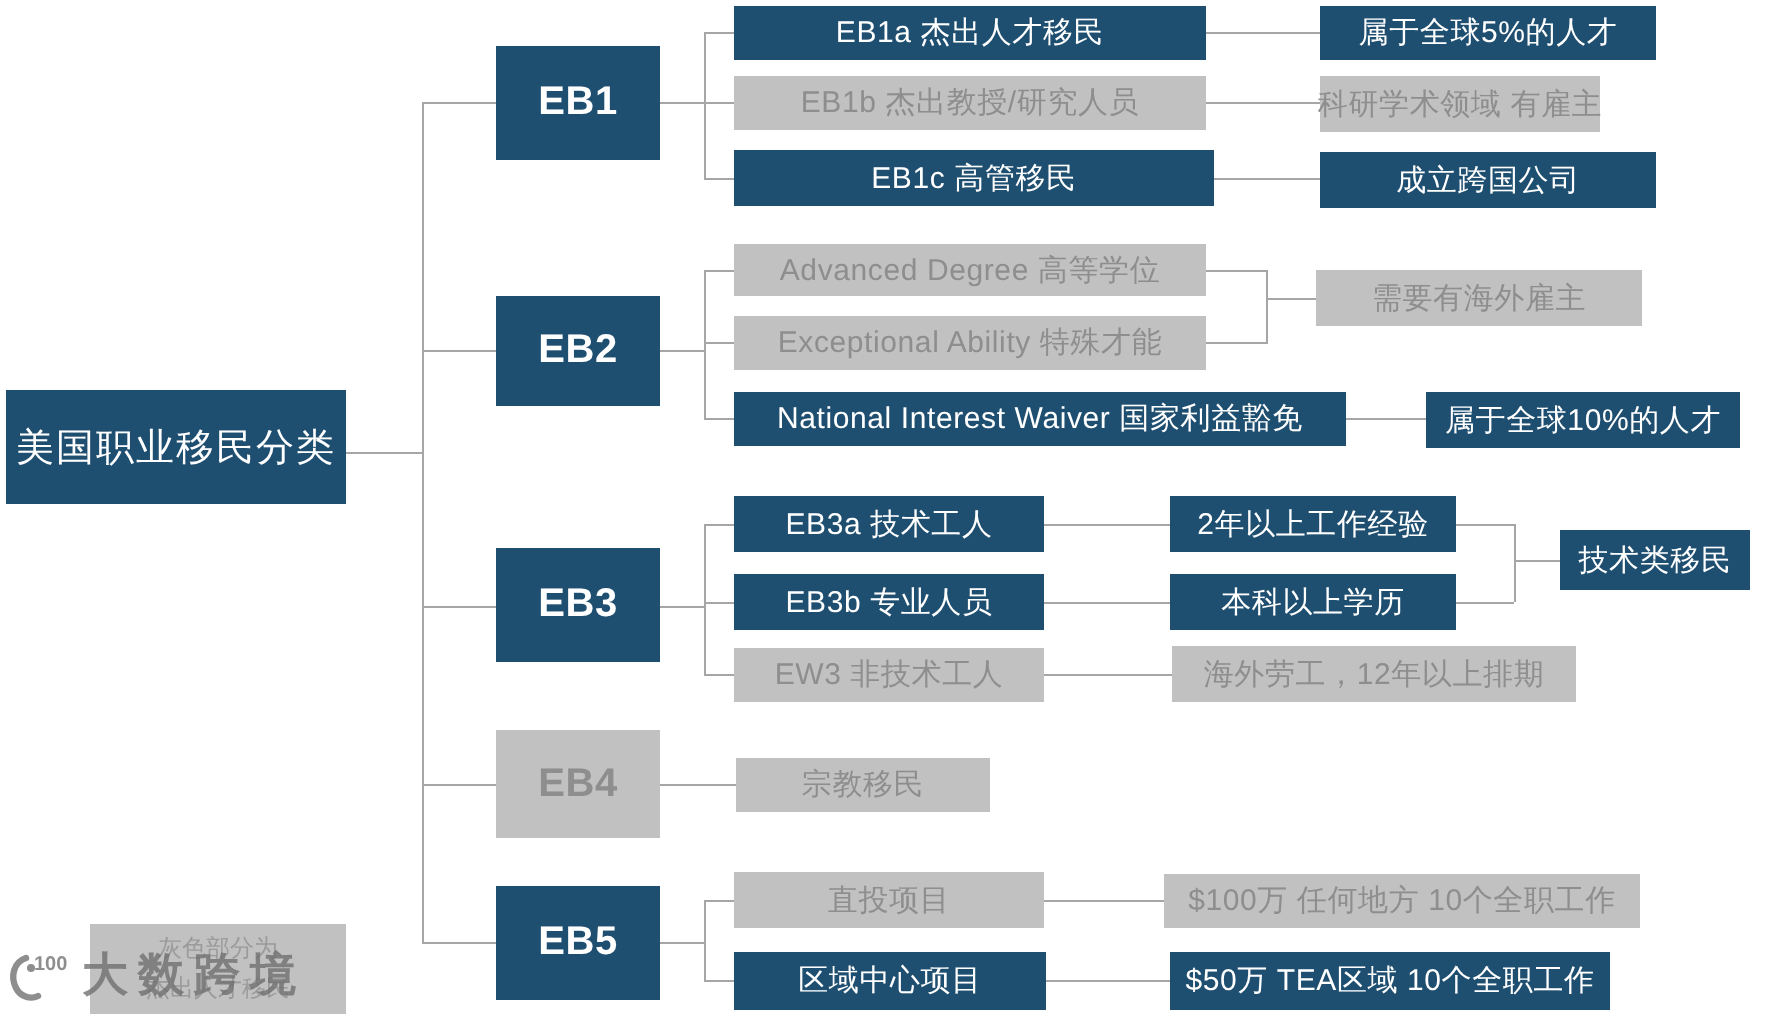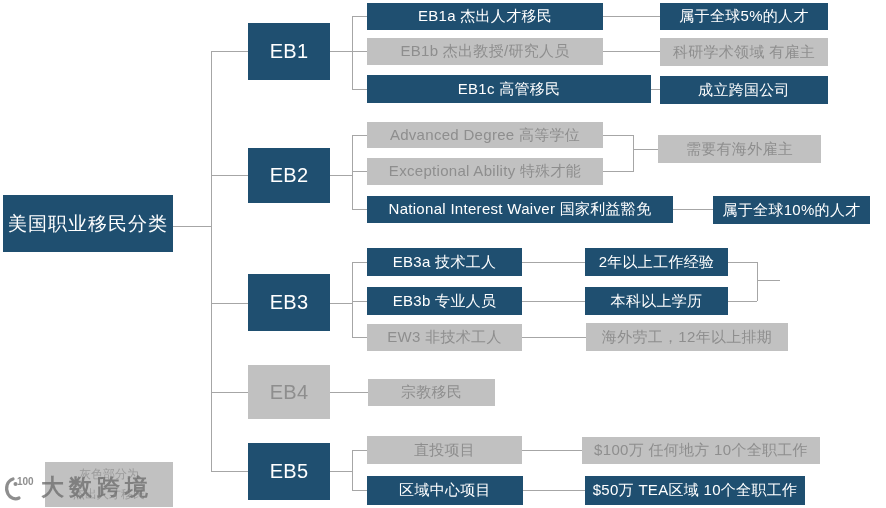--- a/index.html
+++ b/index.html
@@ -9,21 +9,21 @@
   }
   .canvas{position:absolute;inset:0;}
   .connectors{position:absolute;left:0;top:0;z-index:1;}
   .node{
     position:absolute;display:flex;align-items:center;justify-content:center;
     text-align:center;z-index:2;box-sizing:border-box;white-space:nowrap;
     font-size:15px;letter-spacing:0.3px;
   }
   .blue{background:#1F4F70;color:#ffffff;}
   .gray{background:#C1C1C1;color:#8E8E8E;text-align:right;}
-  .cat{font-size:20px;font-weight:400;}
+  .cat{font-size:20px;font-weight:700;}
   .root{font-size:19px;letter-spacing:1px;}
   .note{
     position:absolute;left:45px;top:462px;width:128px;height:45px;background:#C1C1C1;
     color:#9B9B9B;font-size:12px;text-align:center;line-height:1.6;z-index:2;
     display:flex;flex-direction:column;justify-content:center;
   }
   .watermark{
     position:absolute;left:2px;top:472px;z-index:3;display:flex;align-items:center;
     color:rgba(110,110,110,0.78);
     justify-content:flex-end;
@@ -94,36 +94,37 @@
   <div class="node blue root" style="left:3px;top:195px;width:170px;height:57px">美国职业移民分类</div>
 
   <div class="node blue cat" style="left:248px;top:23px;width:82px;height:57px">EB1</div>
   <div class="node blue cat" style="left:248px;top:148px;width:82px;height:55px">EB2</div>
   <div class="node blue cat" style="left:248px;top:274px;width:82px;height:57px">EB3</div>
   <div class="node gray cat" style="left:248px;top:365px;width:82px;height:54px">EB4</div>
   <div class="node blue cat" style="left:248px;top:443px;width:82px;height:57px">EB5</div>
 
   <div class="node blue" style="left:367px;top:3px;width:236px;height:27px">EB1a 杰出人才移民</div>
   <div class="node gray" style="left:367px;top:38px;width:236px;height:27px">EB1b 杰出教授/研究人员</div>
-  <div class="node blue" style="left:367px;top:75px;width:284px;height:28px">EB1c 高管移民</div>
+  <div class="node blue" style="left:367px;top:75px;width:240px;height:28px">EB1c 高管移民</div>
   <div class="node blue" style="left:660px;top:3px;width:168px;height:27px">属于全球5%的人才</div>
-  <div class="node gray" style="left:660px;top:38px;width:168px;height:28px">科研学术领域 有雇主</div>
+  <div class="node gray" style="left:660px;top:38px;width:140px;height:28px">科研学术领域 有雇主</div>
   <div class="node blue" style="left:660px;top:76px;width:168px;height:28px">成立跨国公司</div>
 
   <div class="node gray" style="left:367px;top:122px;width:236px;height:26px">Advanced Degree 高等学位</div>
   <div class="node gray" style="left:367px;top:158px;width:236px;height:27px">Exceptional Ability 特殊才能</div>
   <div class="node blue" style="left:367px;top:196px;width:306px;height:27px">National Interest Waiver 国家利益豁免</div>
   <div class="node gray" style="left:658px;top:135px;width:163px;height:28px">需要有海外雇主</div>
   <div class="node blue" style="left:713px;top:196px;width:157px;height:28px">属于全球10%的人才</div>
 
   <div class="node blue" style="left:367px;top:248px;width:155px;height:28px">EB3a 技术工人</div>
   <div class="node blue" style="left:367px;top:287px;width:155px;height:28px">EB3b 专业人员</div>
   <div class="node gray" style="left:367px;top:324px;width:155px;height:27px">EW3 非技术工人</div>
   <div class="node blue" style="left:585px;top:248px;width:143px;height:28px">2年以上工作经验</div>
   <div class="node blue" style="left:585px;top:287px;width:143px;height:28px">本科以上学历</div>
+  <div class="node blue" style="left:780px;top:265px;width:95px;height:30px">技术类移民</div>
   <div class="node gray" style="left:586px;top:323px;width:202px;height:28px">海外劳工，12年以上排期</div>
 
   <div class="node gray" style="left:368px;top:379px;width:127px;height:27px">宗教移民</div>
 
   <div class="node gray" style="left:367px;top:436px;width:155px;height:28px">直投项目</div>
   <div class="node blue" style="left:367px;top:476px;width:156px;height:29px">区域中心项目</div>
   <div class="node gray" style="left:582px;top:437px;width:238px;height:27px">$100万 任何地方 10个全职工作</div>
   <div class="node blue" style="left:585px;top:476px;width:220px;height:29px">$50万 TEA区域 10个全职工作</div>
 
   <div class="note">

